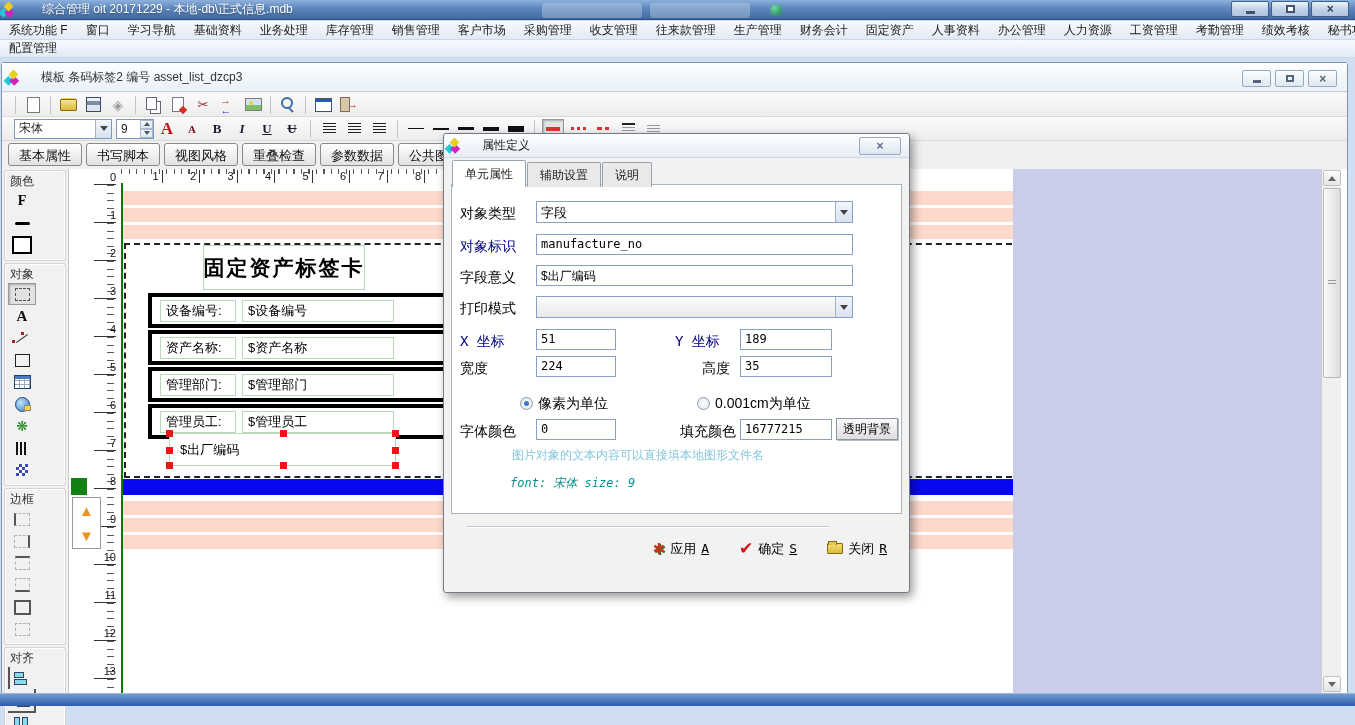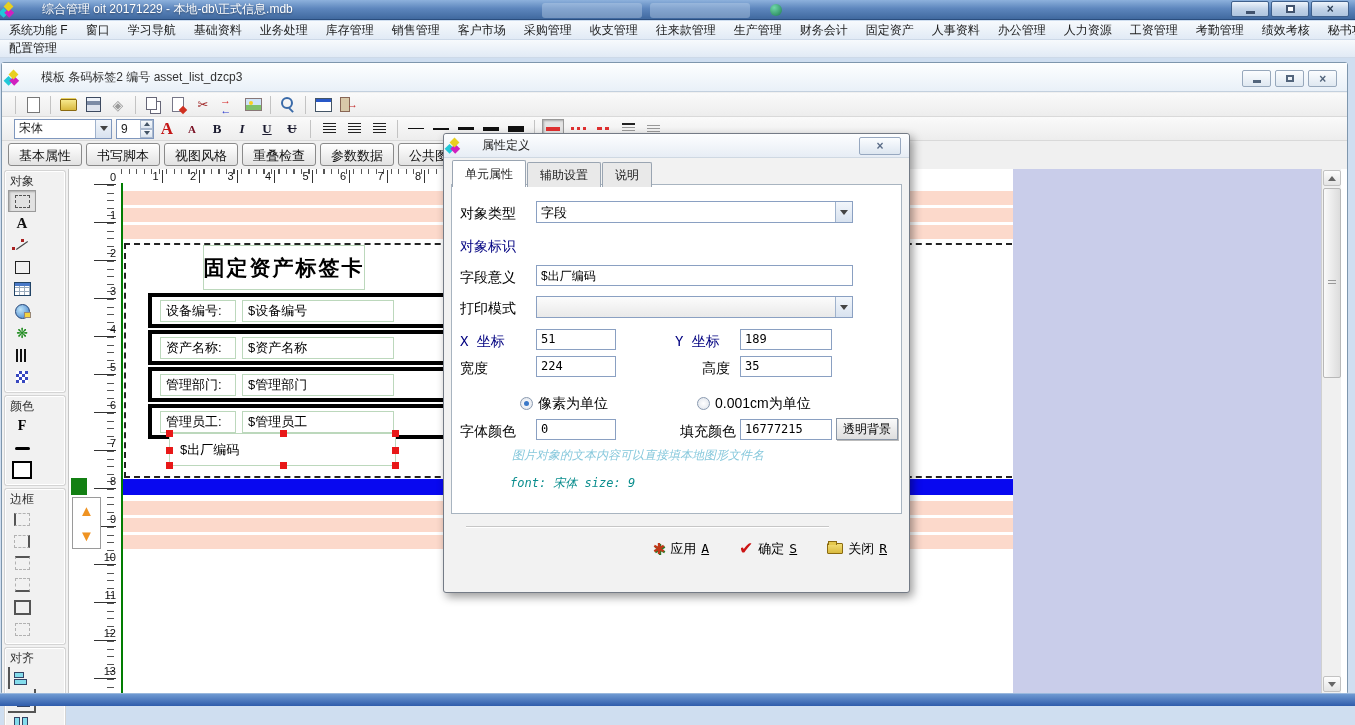--- a/index.html
+++ b/index.html
@@ -260,21 +260,21 @@
   .dcombo { position:absolute; height:22px; border:1px solid #8aa0c2; background:#fff; font-size:13px;
     padding:2px 4px; color:#000; }
   .dcombo .combo-arrow { width:17px; }
   .radio { display:inline-block; width:13px; height:13px; border-radius:50%; border:1px solid #8a9ab0;
     background:radial-gradient(#fff,#dde2ea); vertical-align:-2px; margin-right:5px; position:relative; }
   .radio.sel::after { content:""; position:absolute; left:3px; top:3px; width:5px; height:5px;
     border-radius:50%; background:#3a78c8; }
   .dbtn-flat { position:absolute; height:22px; padding:2px 6px; border:1px solid #8a97a8;
     background:linear-gradient(#fafafa,#dedede); font-size:12px; color:#000;
     box-shadow:1px 1px 0 #bbb; white-space:nowrap; }
-  .dhint { position:absolute; color:#86c8dc; font-style:italic; font-size:12px; white-space:nowrap; }
+  .dhint { position:absolute; color:#86c8dc; font-size:12px; white-space:nowrap; }
   .dfont { position:absolute; color:#0b8e8e; font-style:italic; font-size:12px;
     font-family:"DejaVu Sans Mono","Liberation Mono",monospace; white-space:nowrap; }
   .dlg-sep { position:absolute; left:22px; right:80px; top:392px; height:2px;
     border-top:1px solid #c6c6c6; border-bottom:1px solid #fff; }
   .dlg-buttons { position:absolute; right:22px; top:404px; display:flex; gap:30px; }
   .dlgbtn { display:flex; align-items:center; gap:5px; font-size:13px; color:#000; }
   .dlgbtn .key { text-decoration:underline; font-family:"DejaVu Sans Mono","Liberation Mono",monospace; }
   .i-apply { color:#c03818; font-size:15px; font-weight:bold; text-shadow:1px 1px 0 #2a7a2a; }
   .i-ok { color:#cc1414; font-size:17px; font-weight:bold; }
   .i-close { width:16px; height:11px; background:linear-gradient(#f2dc74,#d9ba3e); border:1px solid #8a6a10;
@@ -451,41 +451,41 @@
         <span class="tabbtn" style="--i: 1;">书写脚本</span>
         <span class="tabbtn" style="--i: 2;">视图风格</span>
         <span class="tabbtn" style="--i: 3;">重叠检查</span>
         <span class="tabbtn" style="--i: 4;">参数数据</span>
         <span class="tabbtn" style="--i: 5;">公共图片</span>
         <span class="tabbtn" style="--i: 6;">技巧说明</span>
       </div>
 
     <div class="sidebar">
       <div class="sgroup">
+        <div class="glabel">颜色</div>
+        <div class="gicons">
+
+        <span class="sbico ico-font-color" style="--i: 0;"></span>
+            <span class="sbico ico-line-color" style="--i: 1;"></span>
+            <span class="sbico ico-fill-color" style="--i: 2;"></span>
+          </div>
+      </div>
+      <div class="sgroup">
         <div class="glabel">对象</div>
         <div class="gicons">
 
         <span class="sbico ico-select-tool" style="--i: 0;"></span>
             <span class="sbico ico-text-object" style="--i: 1;"></span>
             <span class="sbico ico-line-object" style="--i: 2;"></span>
             <span class="sbico ico-rect-object" style="--i: 3;"></span>
             <span class="sbico ico-table-object" style="--i: 4;"></span>
             <span class="sbico ico-ole-object" style="--i: 5;"></span>
             <span class="sbico ico-image-object" style="--i: 6;"></span>
             <span class="sbico ico-barcode-object" style="--i: 7;"></span>
             <span class="sbico ico-matrix-object" style="--i: 8;"></span>
-          </div>
-      </div>
-      <div class="sgroup">
-        <div class="glabel">颜色</div>
-        <div class="gicons">
-
-        <span class="sbico ico-font-color" style="--i: 0;"></span>
-            <span class="sbico ico-line-color" style="--i: 1;"></span>
-            <span class="sbico ico-fill-color" style="--i: 2;"></span>
           </div>
       </div>
       <div class="sgroup">
         <div class="glabel">边框</div>
         <div class="gicons">
 
         <span class="sbico ico-border-left" style="--i: 0;"></span>
             <span class="sbico ico-border-right" style="--i: 1;"></span>
             <span class="sbico ico-border-top" style="--i: 2;"></span>
             <span class="sbico ico-border-bottom" style="--i: 3;"></span>
@@ -610,20 +610,21 @@
       <span class="dtab">说明</span>
     </div>
     <div class="dlg-page">
       <span class="dl" style="left:8px;top:20px;">对象类型</span>
       <div class="dcombo" style="left:84px;top:16px;width:317px;">
         <span>字段</span>
         <span class="combo-arrow"></span>
       </div>
 
       <span class="dl navy" style="left:8px;top:53px;">对象标识</span>
+      <div class="din mono" style="left:84px;top:49px;width:317px;">manufacture_no</div>
 
       <span class="dl" style="left:8px;top:84px;">字段意义</span>
       <div class="din" style="left:84px;top:80px;width:317px;">$出厂编码</div>
 
       <span class="dl" style="left:8px;top:115px;">打印模式</span>
       <div class="dcombo" style="left:84px;top:111px;width:317px;background:linear-gradient(#fcfcfc,#e9e9e9);">
         <span></span>
         <span class="combo-arrow"></span>
       </div>
 

